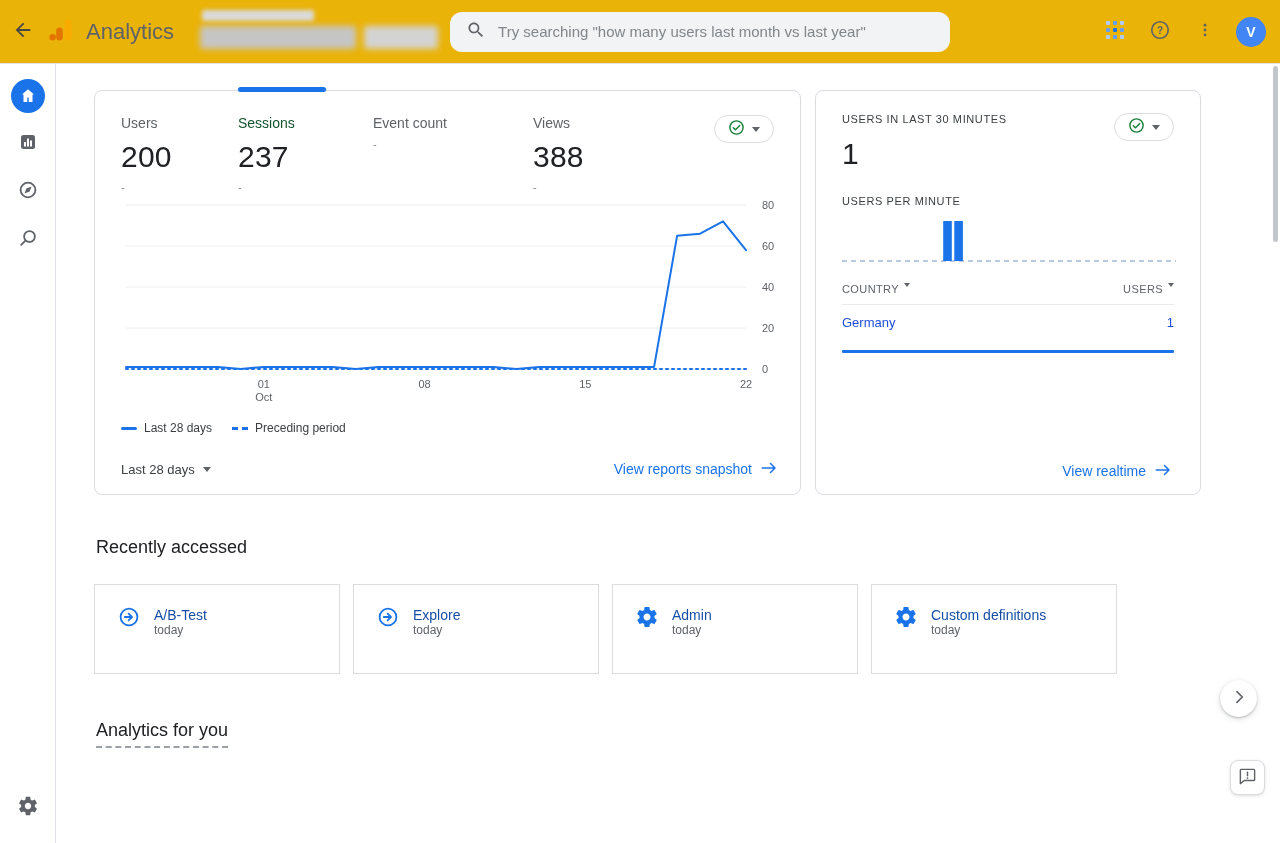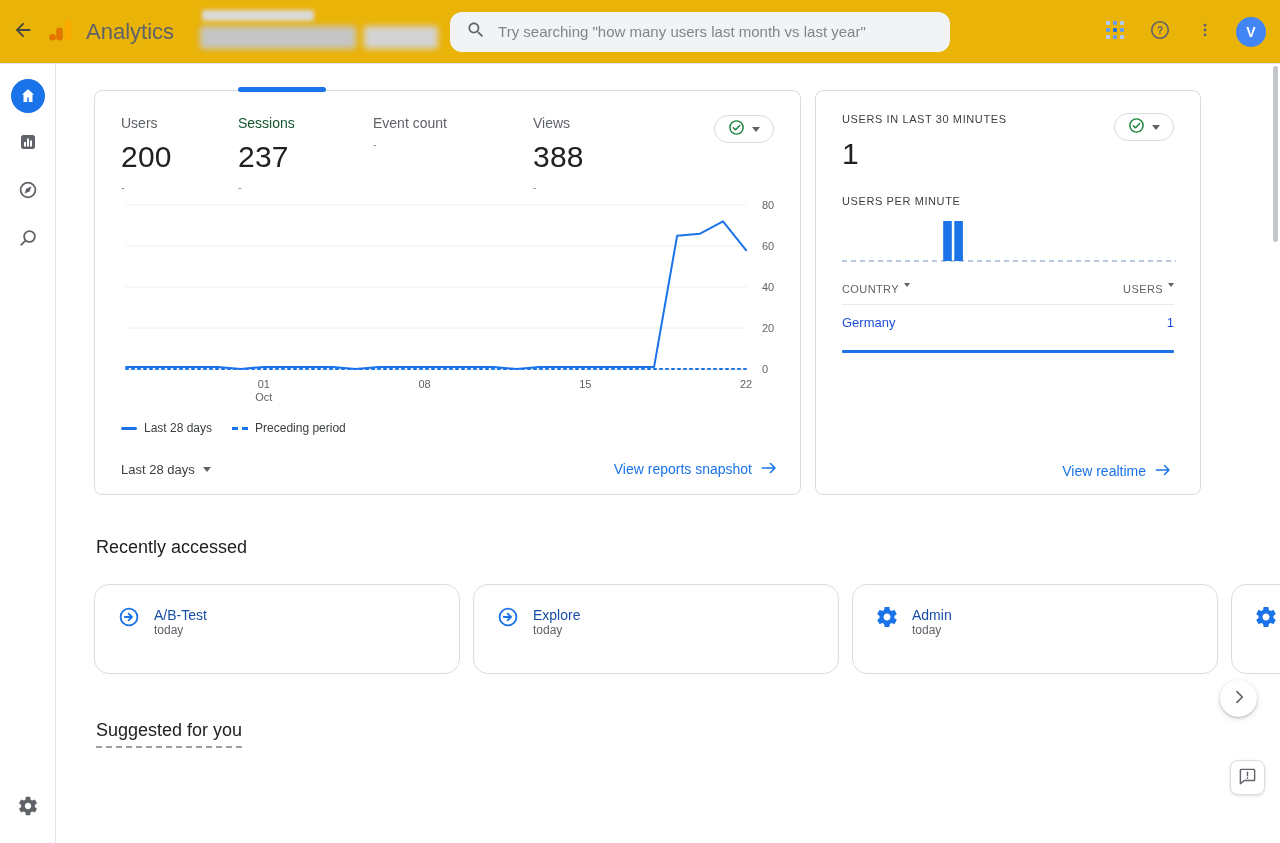--- a/index.html
+++ b/index.html
@@ -80,21 +80,21 @@
   .sort-col{display:flex;gap:5px;cursor:pointer}
   .sort-caret{width:0;height:0;border-left:3.5px solid transparent;border-right:3.5px solid transparent;border-top:4.5px solid #5f6368}
   .rt-row{display:flex;justify-content:space-between;font-size:13px;color:#1d4ed8;padding:10px 0 20px}
   .rt-bar{height:3px;background:#1a73e8;border-radius:1px}
   .rt-link{position:absolute;bottom:14px;right:28px}
 
   
   .section-title{font-size:18px;font-weight:400;color:#202124;margin-left:2px}
   .recently-title{margin-top:42px}
   .recent-row{display:flex;gap:13px;margin-top:26px;width:max-content}
-  .recent-card{width:366px;height:90px;border:1px solid #dadce0;border-radius:15px;background:#fff;
+  .recent-card{width:246px;height:90px;border:1px solid #dadce0;border-radius:0;background:#fff;
     display:flex;padding:20px 18px 0 22px;gap:13px;flex-shrink:0;cursor:pointer}
   .recent-texts{padding-top:2px}
   .recent-label{font-size:14px;font-weight:500;color:#174ea6;white-space:nowrap}
   .recent-time{font-size:12px;color:#5f6368;}
 
   
   .suggested-title{margin-top:46px}
   .suggested-title .dashed-underline{display:inline-block;border-bottom:2px dashed #9aa0a6;padding-bottom:5px}
 
   
@@ -393,21 +393,21 @@
           </svg>
       </span>
       <div class="recent-texts">
         <div class="recent-label">Custom definitions</div>
         <div class="recent-time">today</div>
       </div>
     </div>
   </div>
 
   <h2 class="section-title suggested-title">
-    <span class="dashed-underline">Suggested for you</span>
+    <span class="dashed-underline">Analytics for you</span>
   </h2>
 
 </main>
 
 <button class="chevron-btn">
   <span>
     <svg width="20" height="20" viewBox="0 0 24 24">
         <path d="M9.5 5.5 16 12l-6.5 6.5" fill="none" stroke="#5f6368" stroke-width="2" stroke-linecap="round" stroke-linejoin="round"></path>
       </svg>
   </span>

